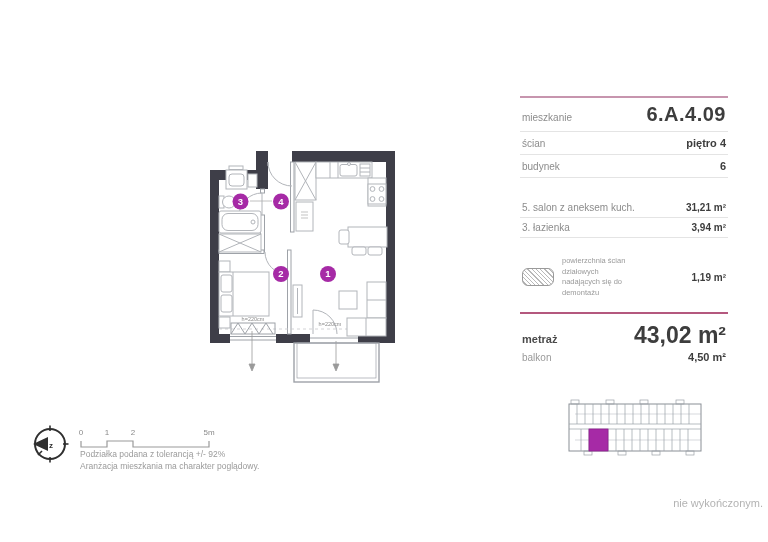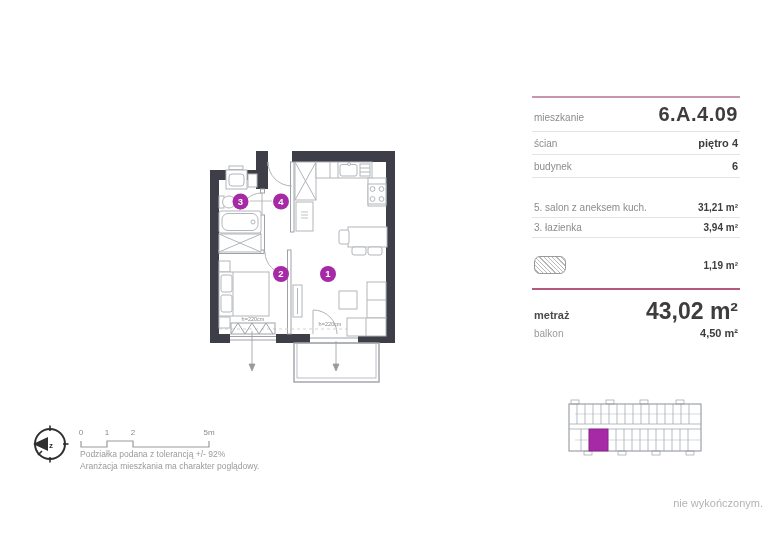--- a/index.html
+++ b/index.html
@@ -5,21 +5,21 @@
   html,body{margin:0;padding:0;}
   body{
     width:768px;height:542px;position:relative;background:#ffffff;
     font-family:"Liberation Sans", sans-serif;overflow:hidden;
     -webkit-font-smoothing:antialiased;
   }
   .abs{position:absolute;}
 
   
   .panel{
-    position:absolute;left:532px;top:96px;width:208px;
+    position:absolute;left:520px;top:96px;width:208px;
     border-top:2px solid #c795ae;
     color:#3d3d3d;
   }
   .row{display:flex;justify-content:space-between;align-items:baseline;
        border-bottom:1px solid #e4e4e4;padding:5px 2px;}
   .row .lbl{font-size:10px;color:#8c8c8c;}
   .row .val{font-weight:bold;color:#3d3d3d;}
   .row.big .val{font-size:20px;letter-spacing:.5px;}
   .row.sm .val{font-size:11px;}
   .rooms{margin-top:20px;}
@@ -287,20 +287,24 @@
       <span class="val">31,21 m²</span>
     </div>
     <div class="row">
       <span class="lbl">3. łazienka</span>
       <span class="val">3,94 m²</span>
     </div>
   </div>
 
   <div class="note">
     <span class="swatch"></span>
+    <span class="txt">
+      <span>powierzchnia ścian działowych</span><br>
+      <span>nadających się do demontażu</span>
+    </span>
     <span class="val">1,19 m²</span>
   </div>
 
   <div class="metraz-divider"></div>
 
   <div class="metraz">
     <span class="lbl">metraż</span>
     <span class="val">43,02 m²</span>
   </div>
   <div class="balkon">

